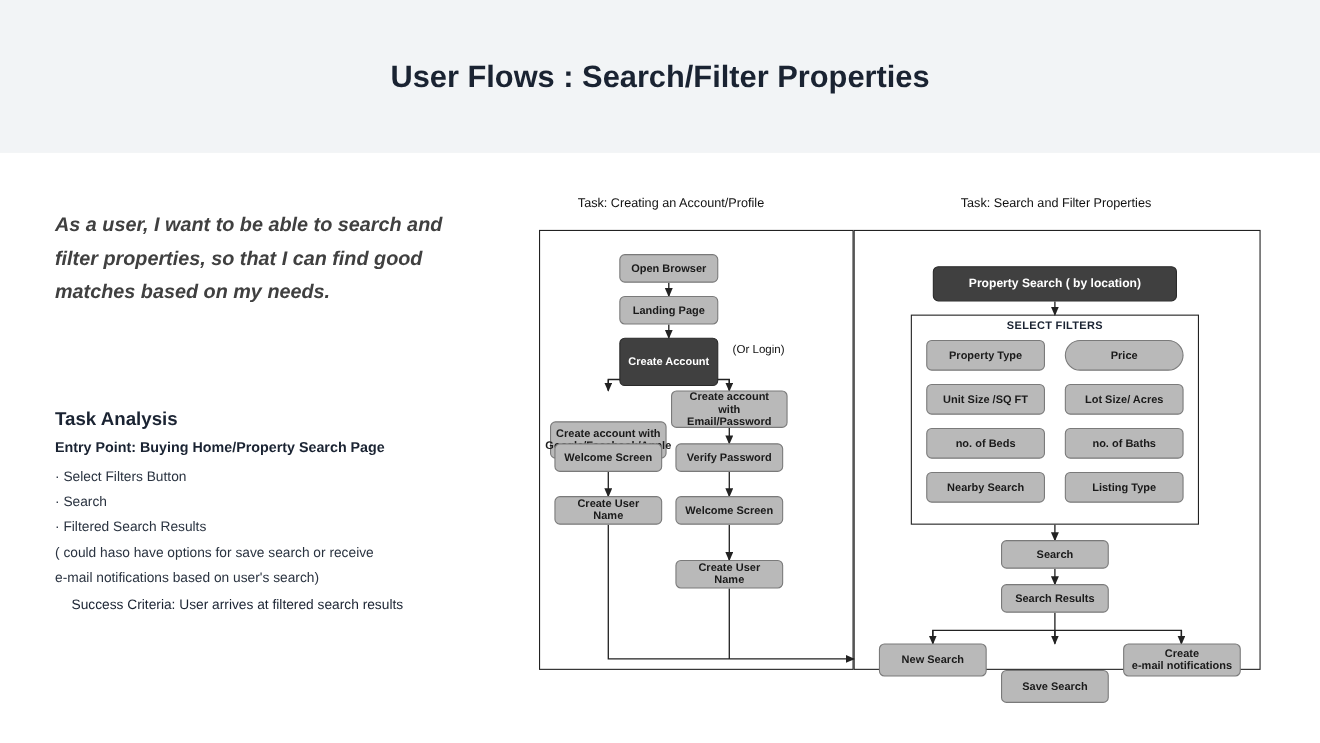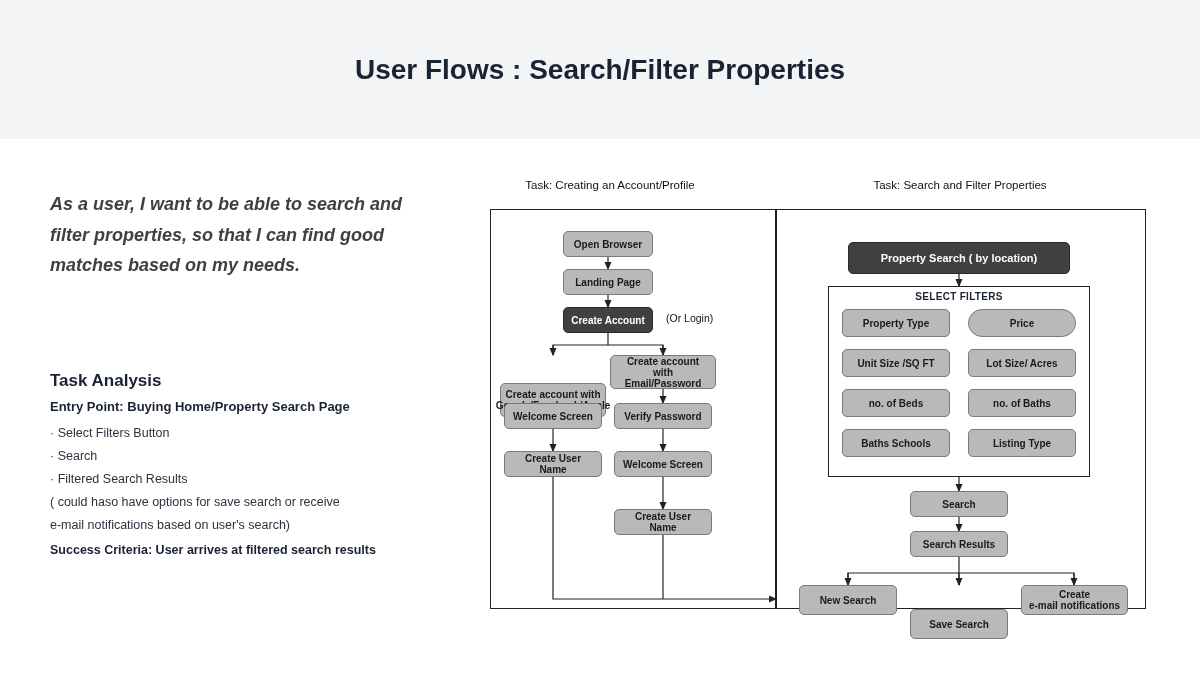--- a/index.html
+++ b/index.html
@@ -7,21 +7,21 @@
   .header { background: #f2f4f6; height: 139px; display: flex; align-items: center; justify-content: center; }
   .header h1 { font-size: 28px; font-weight: 700; color: #1a2332; }
   .content { display: flex; padding: 50px 50px 20px 50px; gap: 30px; }
   .left-col { width: 390px; flex-shrink: 0; }
   .story { font-style: italic; font-weight: 600; font-size: 18px; line-height: 1.7; color: #404040; margin-bottom: 90px; }
   .task-analysis h3 { font-size: 17px; font-weight: 600; margin-bottom: 8px; }
   .entry-point { font-size: 13px; font-weight: 600; margin-bottom: 8px; }
   .bullets { list-style: none; font-size: 12.5px; line-height: 1.85; color: #2a3340; }
   .bullets li::before { content: "· "; }
   .note { font-size: 12.5px; line-height: 1.85; color: #2a3340; }
-  .success { font-size: 12.5px; font-weight: 700; line-height: 1.85; margin-top: 2px; }
+  .success { font-size: 12.5px; font-weight: 400; line-height: 1.85; margin-top: 2px; margin-left: 15px; }
 
   .diagram { flex: 1; position: relative; font-size: 10.5px; }
   .flow-title { position: absolute; font-size: 11.5px; font-weight: 400; text-align: center; color: #111; }
   .box { position: absolute; background: #b9b9b9; border: 1px solid #7a7a7a; border-radius: 5px; display: flex; align-items: center; justify-content: center; text-align: center; font-size: 10px; font-weight: 600; padding: 4px 6px; line-height: 1.1; color: #1a1a1a; }
   .box.dark { background: #404040; color: #fff; border-color: #2a2a2a; }
   .frame { position: absolute; border: 1px solid #222; }
   .filters-label { position: absolute; font-size: 10px; font-weight: 700; text-align: center; letter-spacing: 0.3px; }
   .annot { position: absolute; font-size: 10.5px; color: #111; }
 
   svg.connectors { position: absolute; top: 0; left: 0; width: 730px; height: 520px; pointer-events: none; }
@@ -87,21 +87,21 @@
       <path class="arrow" d="M378 384 L378 396"></path>
       <path class="arrow" d="M489 384 L489 396"></path>
       <path class="arrow" d="M604 384 L604 396"></path>
     </svg>
 
     <div class="flow-title" style="left:40px; top:-10px; width:200px;">Task: Creating an Account/Profile</div>
     <div class="frame" style="left:20px; top:20px; width:286px; height:400px;"></div>
 
     <div class="box" style="left:93px; top:42px; width:90px; height:26px;">Open Browser</div>
     <div class="box" style="left:93px; top:80px; width:90px; height:26px;">Landing Page</div>
-    <div class="box dark" style="left:93px; top:118px; width:90px; height:26px;">Create Account</div>
+    <div class="box dark" style="left:93px; top:118px; width:90px; height:44px;">Create Account</div>
     <div class="annot" style="left:196px; top:123px;">(Or Login)</div>
 
     <div class="box" style="left:30px; top:166px; width:106px; height:34px;margin-top:28px;">Create account with Google/Facebook/Apple</div>
     <div class="box" style="left:140px; top:166px; width:106px; height:34px;">Create account with Email/Password</div>
 
     <div class="box" style="left:34px; top:214px; width:98px; height:26px;">Welcome Screen</div>
     <div class="box" style="left:144px; top:214px; width:98px; height:26px;">Verify Password</div>
 
     <div class="box" style="left:34px; top:262px; width:98px; height:26px;">Create User Name</div>
     <div class="box" style="left:144px; top:262px; width:98px; height:26px;">Welcome Screen</div>
@@ -115,21 +115,21 @@
 
     <div class="frame" style="left:358px; top:97px; width:262px; height:191px;"></div>
     <div class="filters-label" style="left:358px; top:102px; width:262px;">SELECT FILTERS</div>
 
     <div class="box" style="left:372px; top:120px; width:108px; height:28px;">Property Type</div>
     <div class="box" style="left:498px; top:120px; width:108px; height:28px;border-radius:14px;">Price</div>
     <div class="box" style="left:372px; top:160px; width:108px; height:28px;">Unit Size /SQ FT</div>
     <div class="box" style="left:498px; top:160px; width:108px; height:28px;">Lot Size/ Acres</div>
     <div class="box" style="left:372px; top:200px; width:108px; height:28px;">no. of Beds</div>
     <div class="box" style="left:498px; top:200px; width:108px; height:28px;">no. of Baths</div>
-    <div class="box" style="left:372px; top:240px; width:108px; height:28px;">Baths Schools</div>
+    <div class="box" style="left:372px; top:240px; width:108px; height:28px;">Nearby Search</div>
     <div class="box" style="left:498px; top:240px; width:108px; height:28px;">Listing Type</div>
 
     <div class="box" style="left:440px; top:302px; width:98px; height:26px;">Search</div>
     <div class="box" style="left:440px; top:342px; width:98px; height:26px;">Search Results</div>
 
     <div class="box" style="left:329px; top:396px; width:98px; height:30px;text-align:right;">New Search</div>
     <div class="box" style="left:440px; top:396px; width:98px; height:30px;margin-top:24px;">Save Search</div>
     <div class="box" style="left:551px; top:396px; width:107px; height:30px; white-space:pre-line;">Create
 e-mail notifications</div>
   </div>

